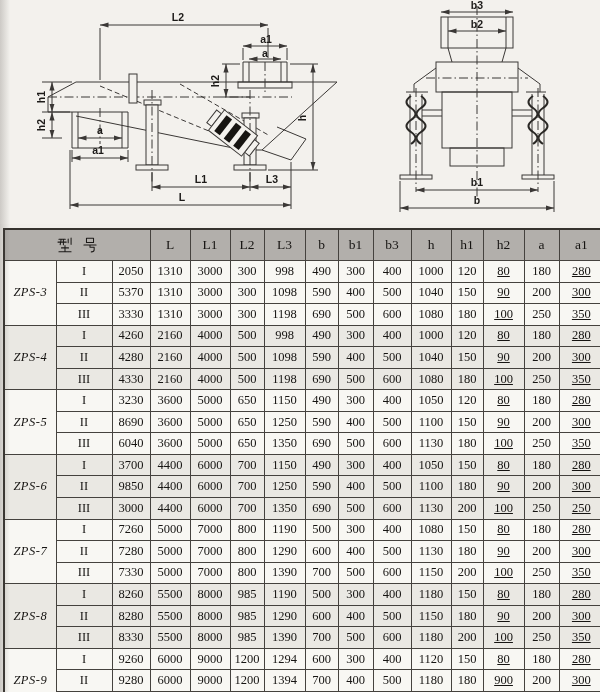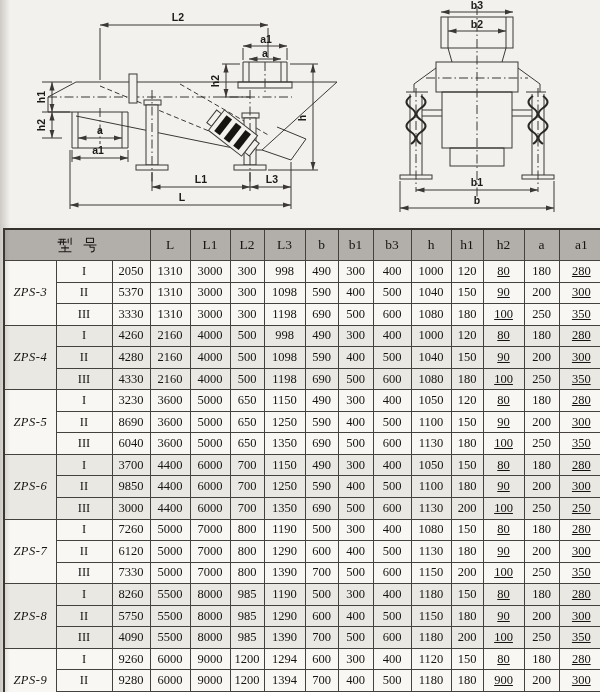--- a/index.html
+++ b/index.html
@@ -446,21 +446,21 @@
           <td class="val c6">300</td>
           <td class="val c7">400</td>
           <td class="val c8">1080</td>
           <td class="val c9">150</td>
           <td class="val c10">80</td>
           <td class="val c11">180</td>
           <td class="val c12">280</td>
         </tr>
         <tr>
           <td class="sub">II</td>
-          <td class="val c0">6120</td>
+          <td class="val c0">7280</td>
           <td class="val c1">5000</td>
           <td class="val c2">7000</td>
           <td class="val c3">800</td>
           <td class="val c4">1290</td>
           <td class="val c5">600</td>
           <td class="val c6">400</td>
           <td class="val c7">500</td>
           <td class="val c8">1130</td>
           <td class="val c9">180</td>
           <td class="val c10">90</td>
@@ -495,37 +495,37 @@
           <td class="val c6">300</td>
           <td class="val c7">400</td>
           <td class="val c8">1180</td>
           <td class="val c9">150</td>
           <td class="val c10">80</td>
           <td class="val c11">180</td>
           <td class="val c12">280</td>
         </tr>
         <tr class="tint">
           <td class="sub">II</td>
-          <td class="val c0">5750</td>
+          <td class="val c0">8280</td>
           <td class="val c1">5500</td>
           <td class="val c2">8000</td>
           <td class="val c3">985</td>
           <td class="val c4">1290</td>
           <td class="val c5">600</td>
           <td class="val c6">400</td>
           <td class="val c7">500</td>
           <td class="val c8">1150</td>
           <td class="val c9">180</td>
           <td class="val c10">90</td>
           <td class="val c11">200</td>
           <td class="val c12">300</td>
         </tr>
         <tr class="tint">
           <td class="sub">III</td>
-          <td class="val c0">4090</td>
+          <td class="val c0">8330</td>
           <td class="val c1">5500</td>
           <td class="val c2">8000</td>
           <td class="val c3">985</td>
           <td class="val c4">1390</td>
           <td class="val c5">700</td>
           <td class="val c6">500</td>
           <td class="val c7">600</td>
           <td class="val c8">1180</td>
           <td class="val c9">200</td>
           <td class="val c10">100</td>

